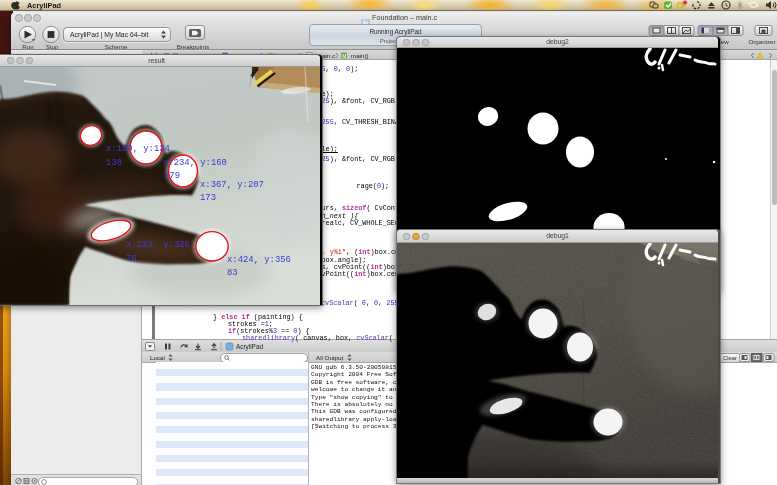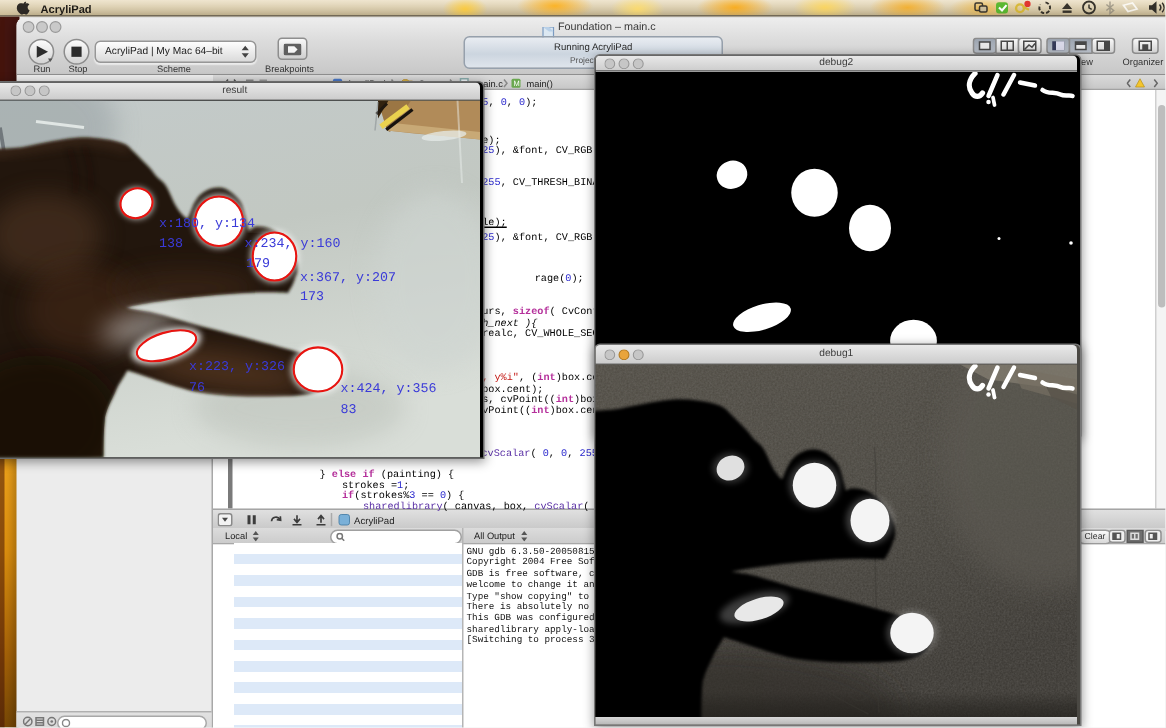--- a/index.html
+++ b/index.html
@@ -281,21 +281,21 @@
   <div style="left:321.5px;top:90.5px;">e);</div>
   <div style="left:321.5px;top:98px;"><i>25</i>), &amp;font, CV_RGB(<i>0</i>,</div>
   <div style="left:321.5px;top:118.5px;"><i>255</i>, CV_THRESH_BINARY</div>
   <div style="left:321.5px;top:146px;text-decoration:underline;">le);</div>
   <div style="left:321.5px;top:155.5px;"><i>25</i>), &amp;font, CV_RGB(<i>0</i>,</div>
   <div style="left:321.5px;top:182.5px;margin-left:35px;">rage(<i>0</i>);</div>
   <div style="left:321.5px;top:205px;">urs, <b>sizeof</b>( CvContour ),</div>
   <div style="left:321.5px;top:212.5px;font-style:italic;">h_next ){</div>
   <div style="left:321.5px;top:220px;">realc, CV_WHOLE_SEQ, <i>0</i> );</div>
   <div style="left:321.5px;top:249px;"><s>, y%i"</s>, (<b>int</b>)box.cent</div>
-  <div style="left:321.5px;top:256.5px;">box.cent);</div>
+  <div style="left:321.5px;top:256.5px;">box.angle);</div>
   <div style="left:321.5px;top:263.5px;">s, cvPoint((<b>int</b>)box.</div>
   <div style="left:321.5px;top:271px;">vPoint((<b>int</b>)box.cente</div>
   <div style="left:321px;top:300px;"><u>cvScalar</u>( <i>0</i>, <i>0</i>, <i>255</i>, <i>0</i></div>
   <div style="left:213px;top:313.5px;">} <b>else</b> <b>if</b> (painting) {</div>
   <div style="left:228px;top:320.5px;">strokes =<i>1</i>;</div>
   <div style="left:228px;top:327.5px;"><b>if</b>(strokes%<i>3</i> == <i>0</i>) {</div>
   <div style="left:242px;top:334.5px;"><u>sharedlibrary</u>( canvas, box, <u>cvScalar</u>( <i>0</i>, <i>0</i>, <i>25</i></div>
 </div>
 
 <div class="abs" id="resultwin" style="left:-8px;top:54px;width:329px;height:250px;

